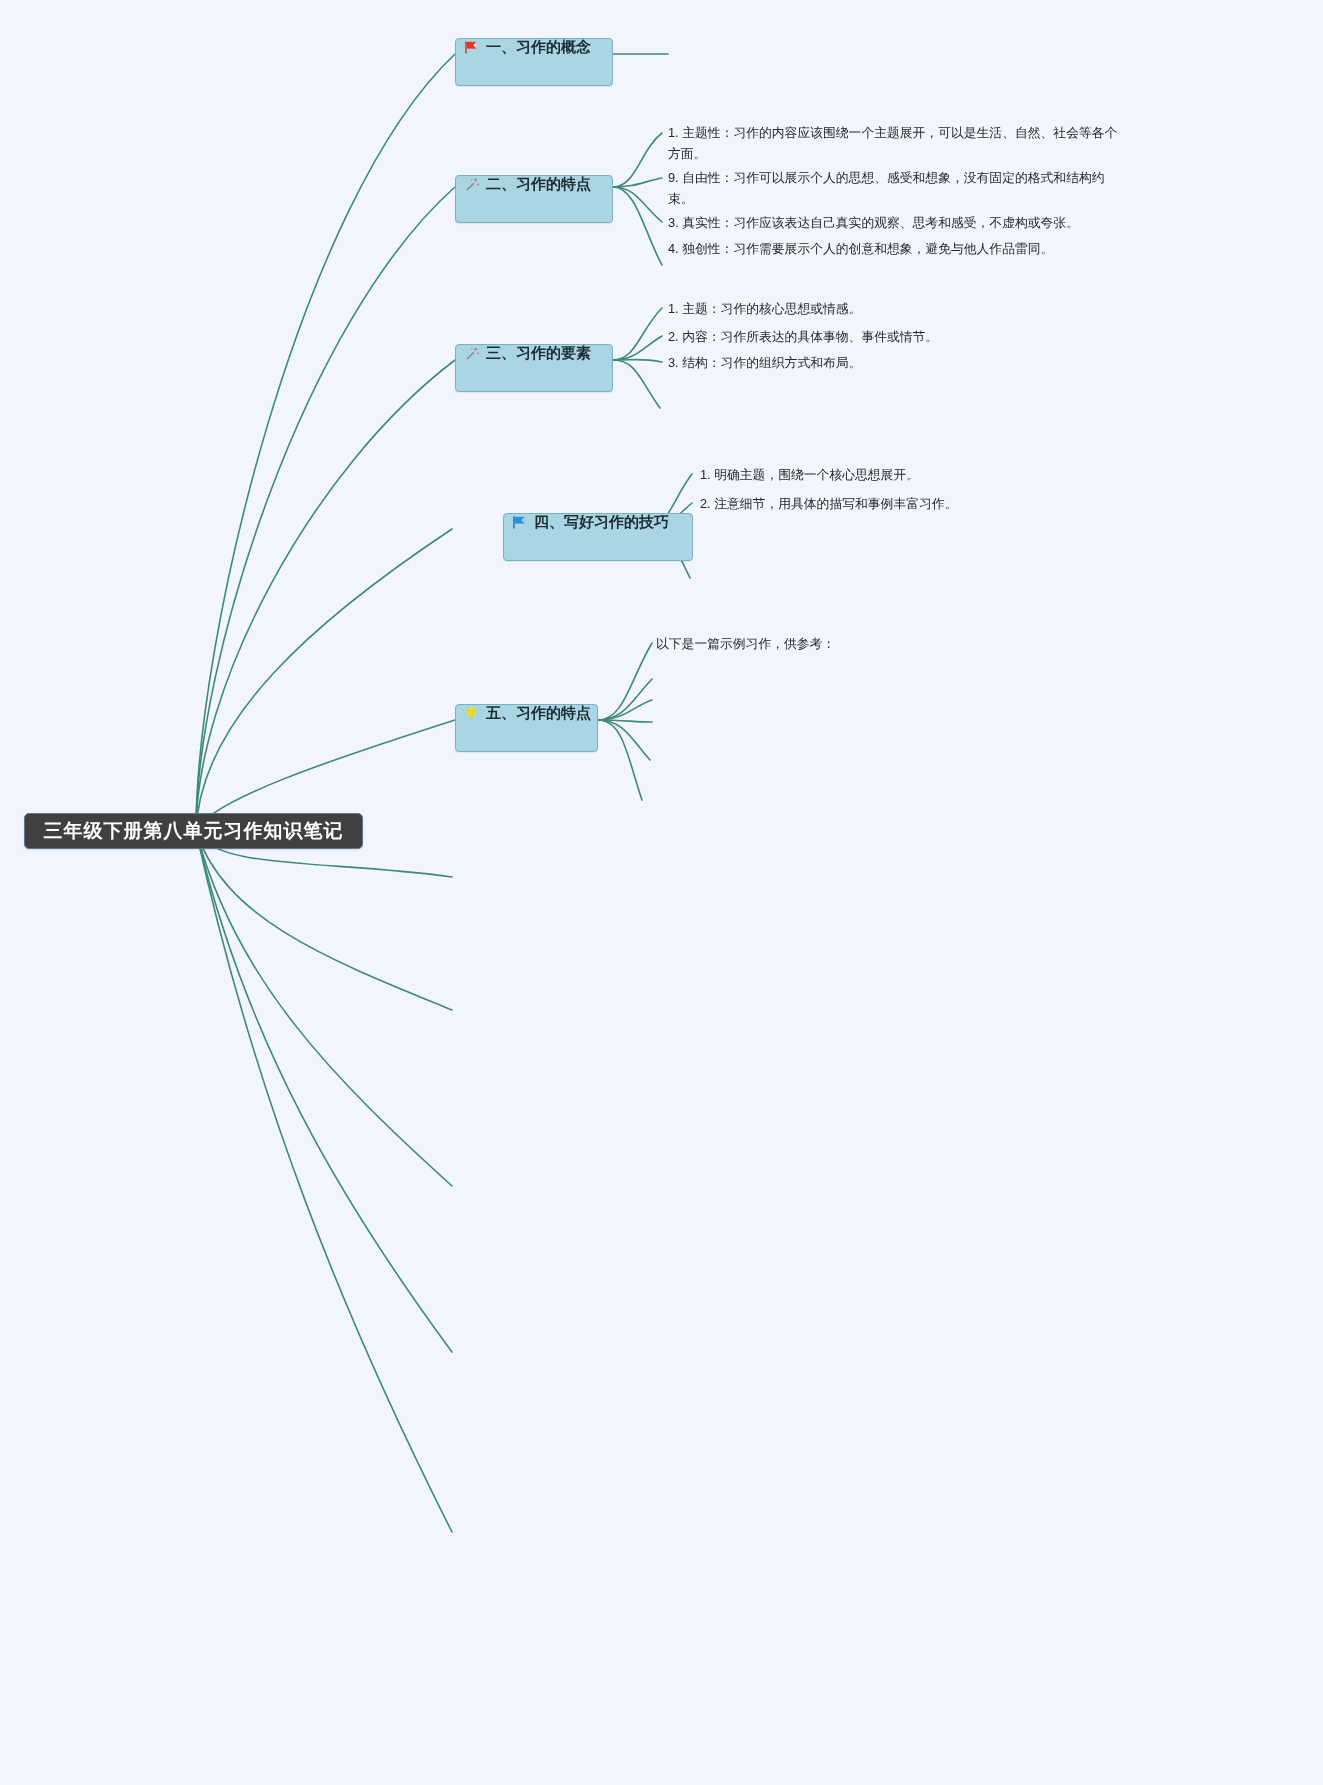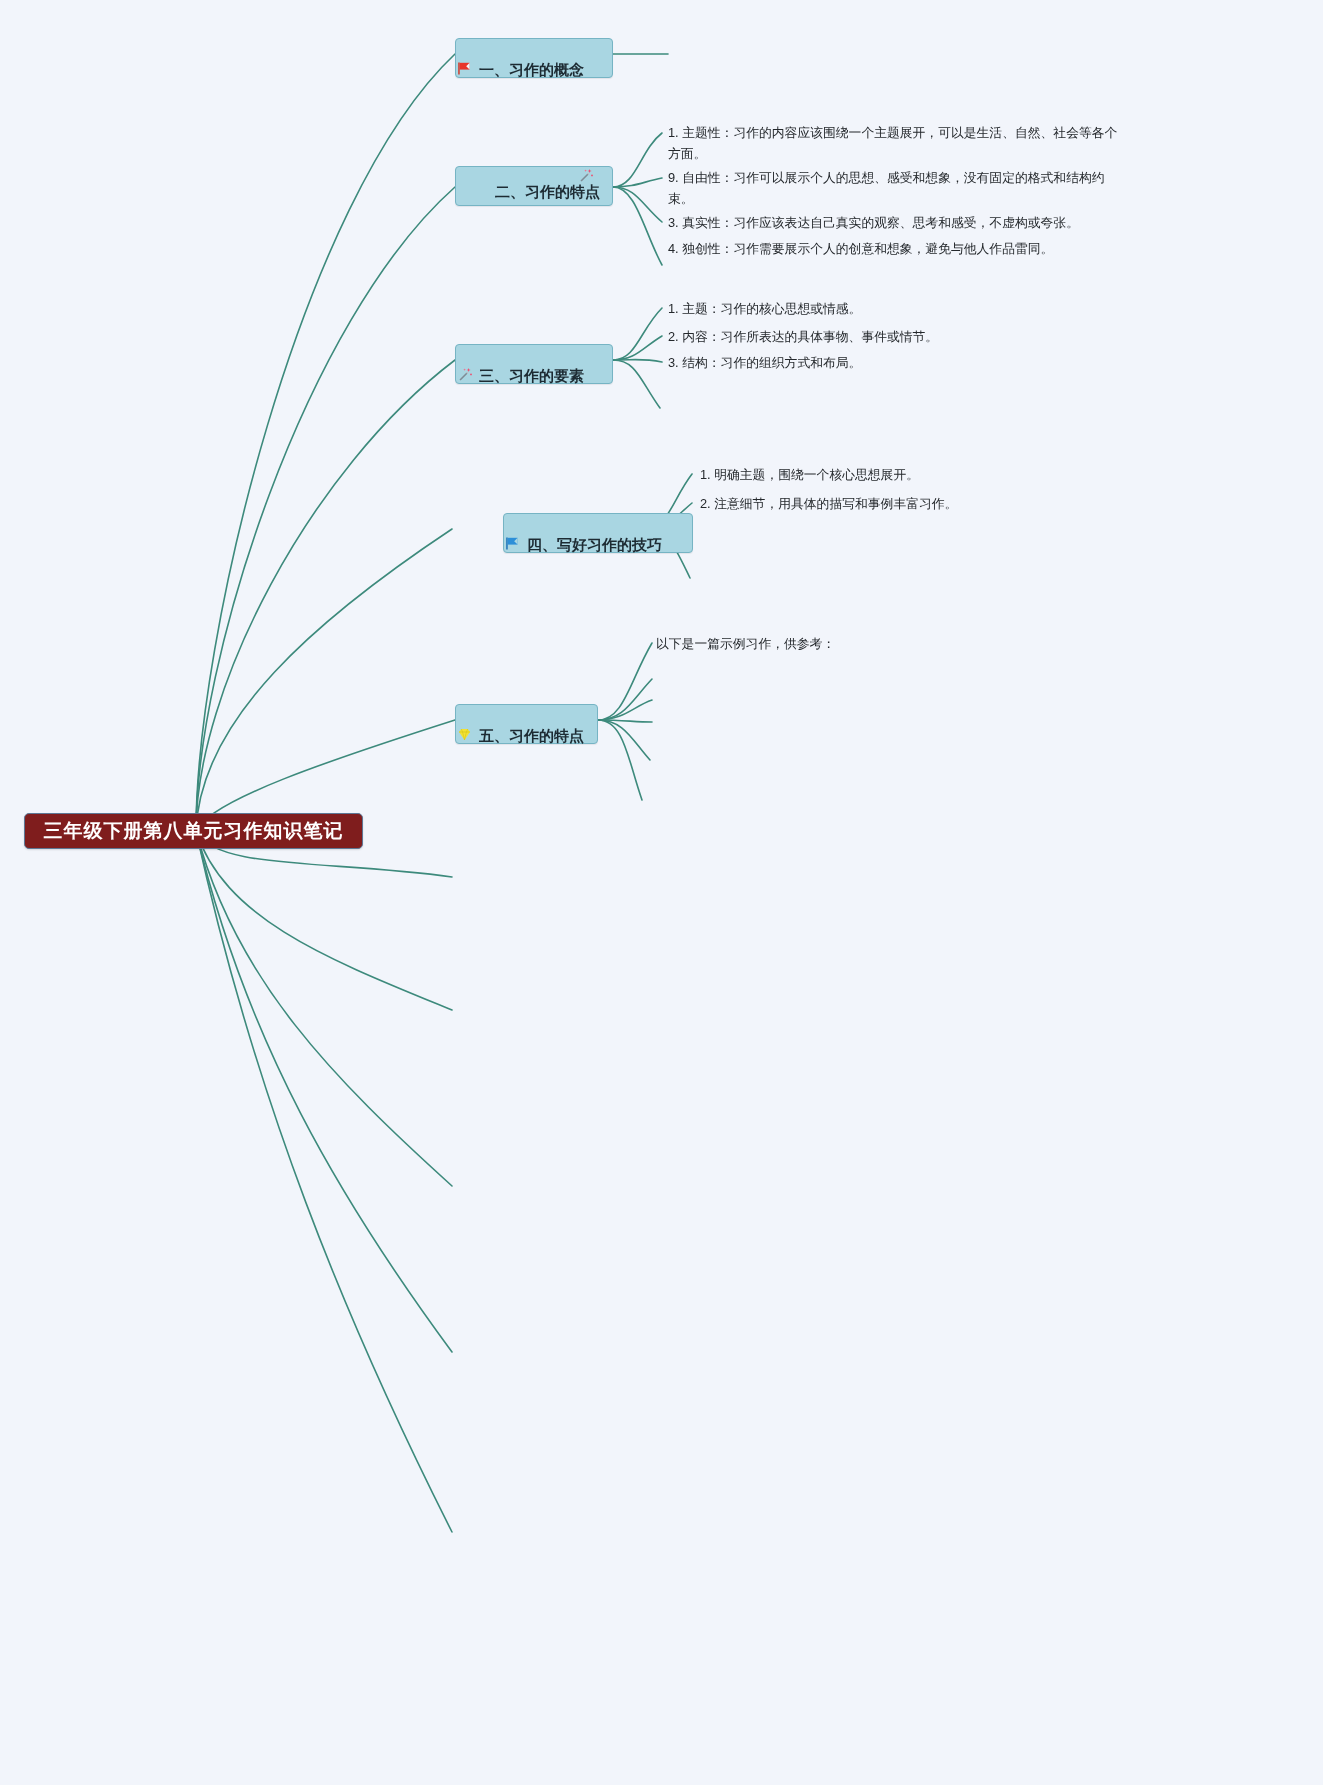--- a/index.html
+++ b/index.html
@@ -12,42 +12,42 @@
     -webkit-font-smoothing:antialiased;
   }
   #canvas{position:absolute;inset:0;width:1323px;height:1785px;}
   svg.links{position:absolute;left:0;top:0;width:1323px;height:1785px;pointer-events:none;}
 
   
   .root-node{
     position:absolute;
     left:24px;top:813px;
     width:339px;height:36px;
-    background:#7f1d1d;
+    background:#404040;
     border:1px solid #5d7795;
     border-radius:5px;
     box-sizing:border-box;
     display:flex;align-items:center;justify-content:center;
     color:#ffffff;
     font-size:19px;
     font-weight:bold;
     letter-spacing:1px;
     box-shadow:0 1px 2px rgba(0,0,0,.12);
   }
 
   
   .branch{
     position:absolute;
-    height:40px;
+    height:48px;
     background:#a9d6e2;
     border:1px solid #76b4c4;
     border-radius:4px;
     box-sizing:border-box;
-    display:flex;align-items:flex-end;
-    padding:0 12px 0 0;
+    display:flex;align-items:flex-start;
+    padding:0 12px 0 7px;
     color:#1d2b33;
     font-size:15px;
     font-weight:bold;
     white-space:nowrap;
     box-shadow:0 1px 1px rgba(0,0,0,.07);
   }
   .branch .ico{
     width:17px;height:17px;
     margin-right:6px;
     flex:0 0 auto;
@@ -124,21 +124,21 @@
     <span class="ico">
       <svg width="17" height="17" viewBox="0 0 17 17" xmlns="http://www.w3.org/2000/svg">
         <rect x="2.2" y="2.5" width="1.5" height="12" fill="#d23b2c"></rect>
         <path d="M3.7,2.8 L13.6,2.8 L13.6,9.6 L3.7,9.6 Z" fill="#e8352a"></path>
         <path d="M13.6,2.8 L13.6,9.6 L10.2,6.2 Z" fill="#f2f5fb"></path>
       </svg>
     </span>
     <span class="lbl">一、习作的概念</span>
   </div>
 
-  <div class="branch" style="left:455px;top:166px;width:158px;flex-direction:column;">
+  <div class="branch" style="left:455px;top:175px;width:158px;">
     <span class="ico">
       <svg width="17" height="17" viewBox="0 0 17 17" xmlns="http://www.w3.org/2000/svg">
         <path d="M3.5,13.5 L10.5,6.5 L11.6,7.6 L4.6,14.6 Z" fill="#7f8c96"></path>
         <path d="M10.2,6.8 L11.3,5.7 L12.4,6.8 L11.3,7.9 Z" fill="#b9c2c8"></path>
         <path d="M12.6,2.0 l0.55,1.5 l1.5,0.55 l-1.5,0.55 l-0.55,1.5 l-0.55,-1.5 l-1.5,-0.55 l1.5,-0.55 Z" fill="#ef4b6e"></path>
         <path d="M8.6,2.4 l0.35,0.95 l0.95,0.35 l-0.95,0.35 l-0.35,0.95 l-0.35,-0.95 l-0.95,-0.35 l0.95,-0.35 Z" fill="#f46b8a"></path>
         <circle cx="15.0" cy="8.4" r="0.9" fill="#ef4b6e"></circle>
       </svg>
     </span>
     <span class="lbl">二、习作的特点</span>

